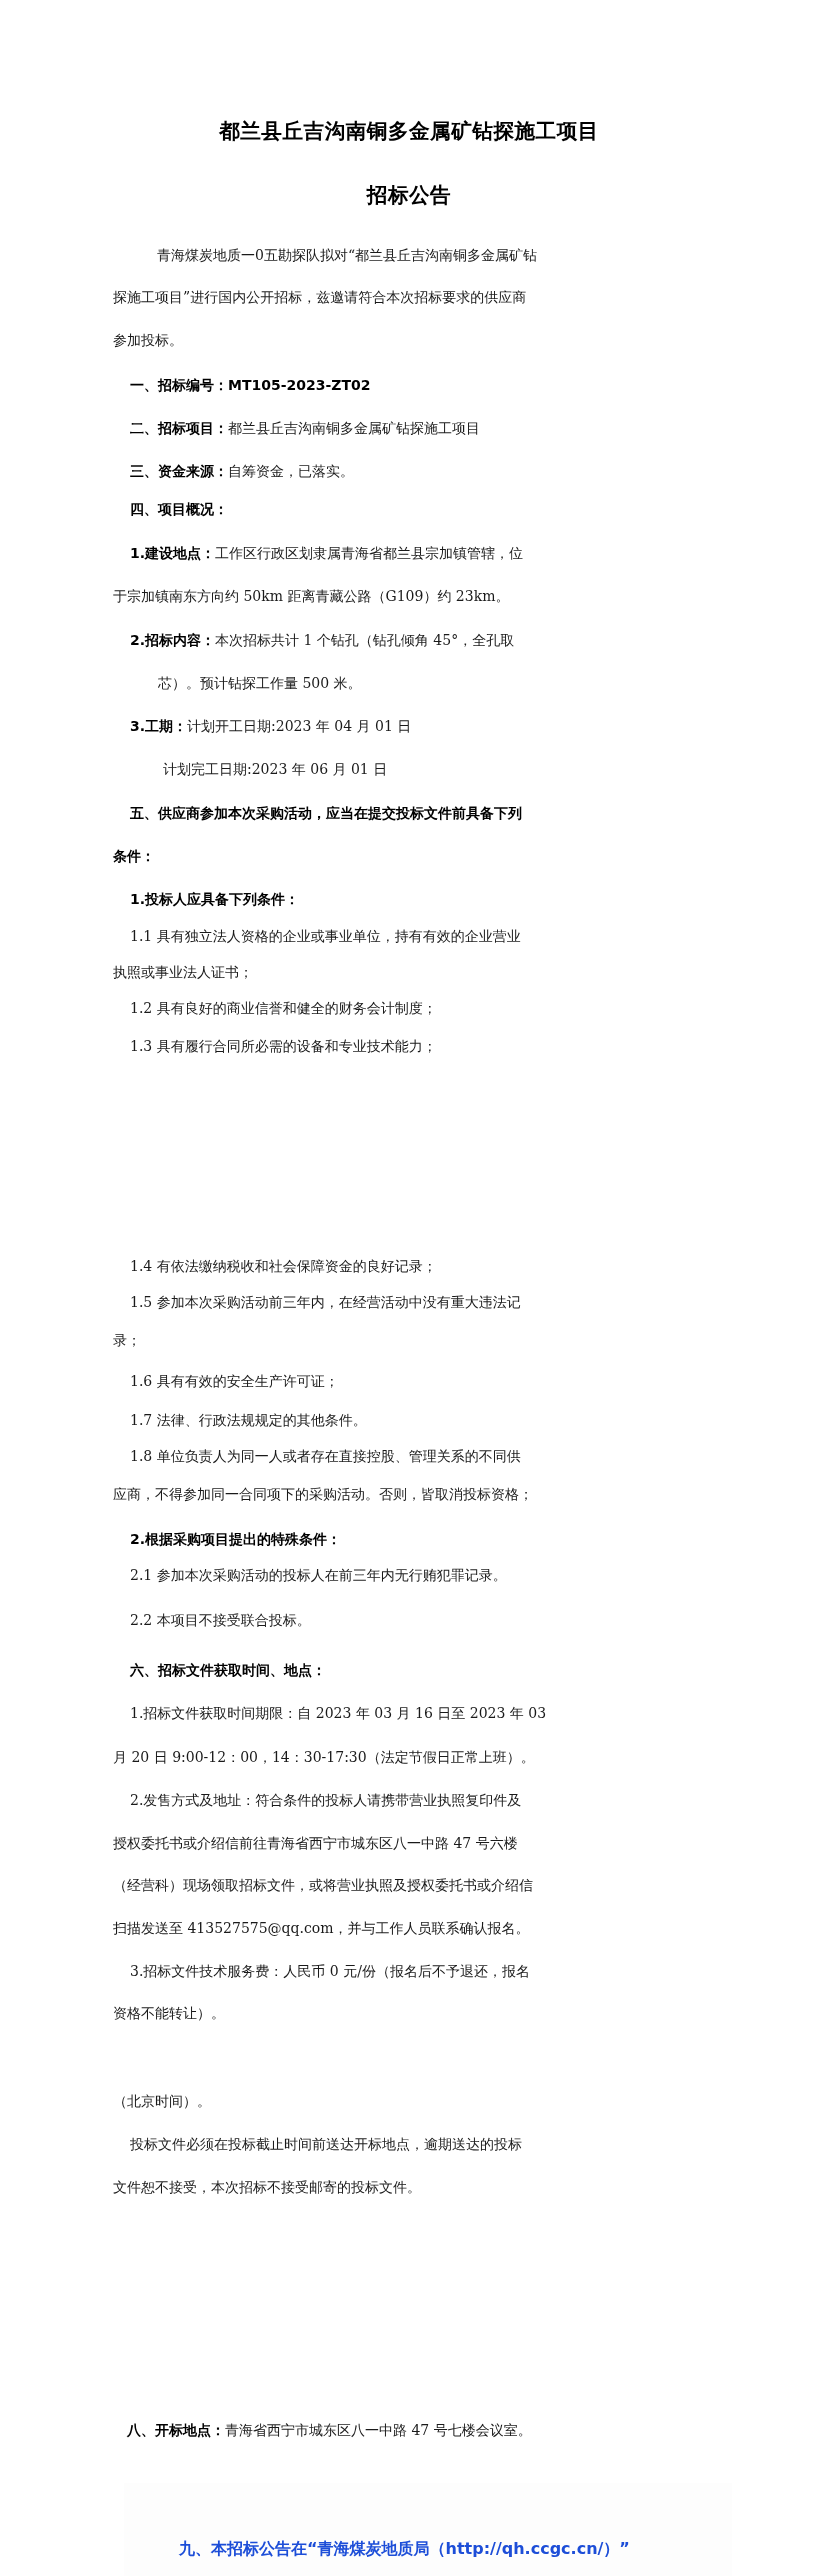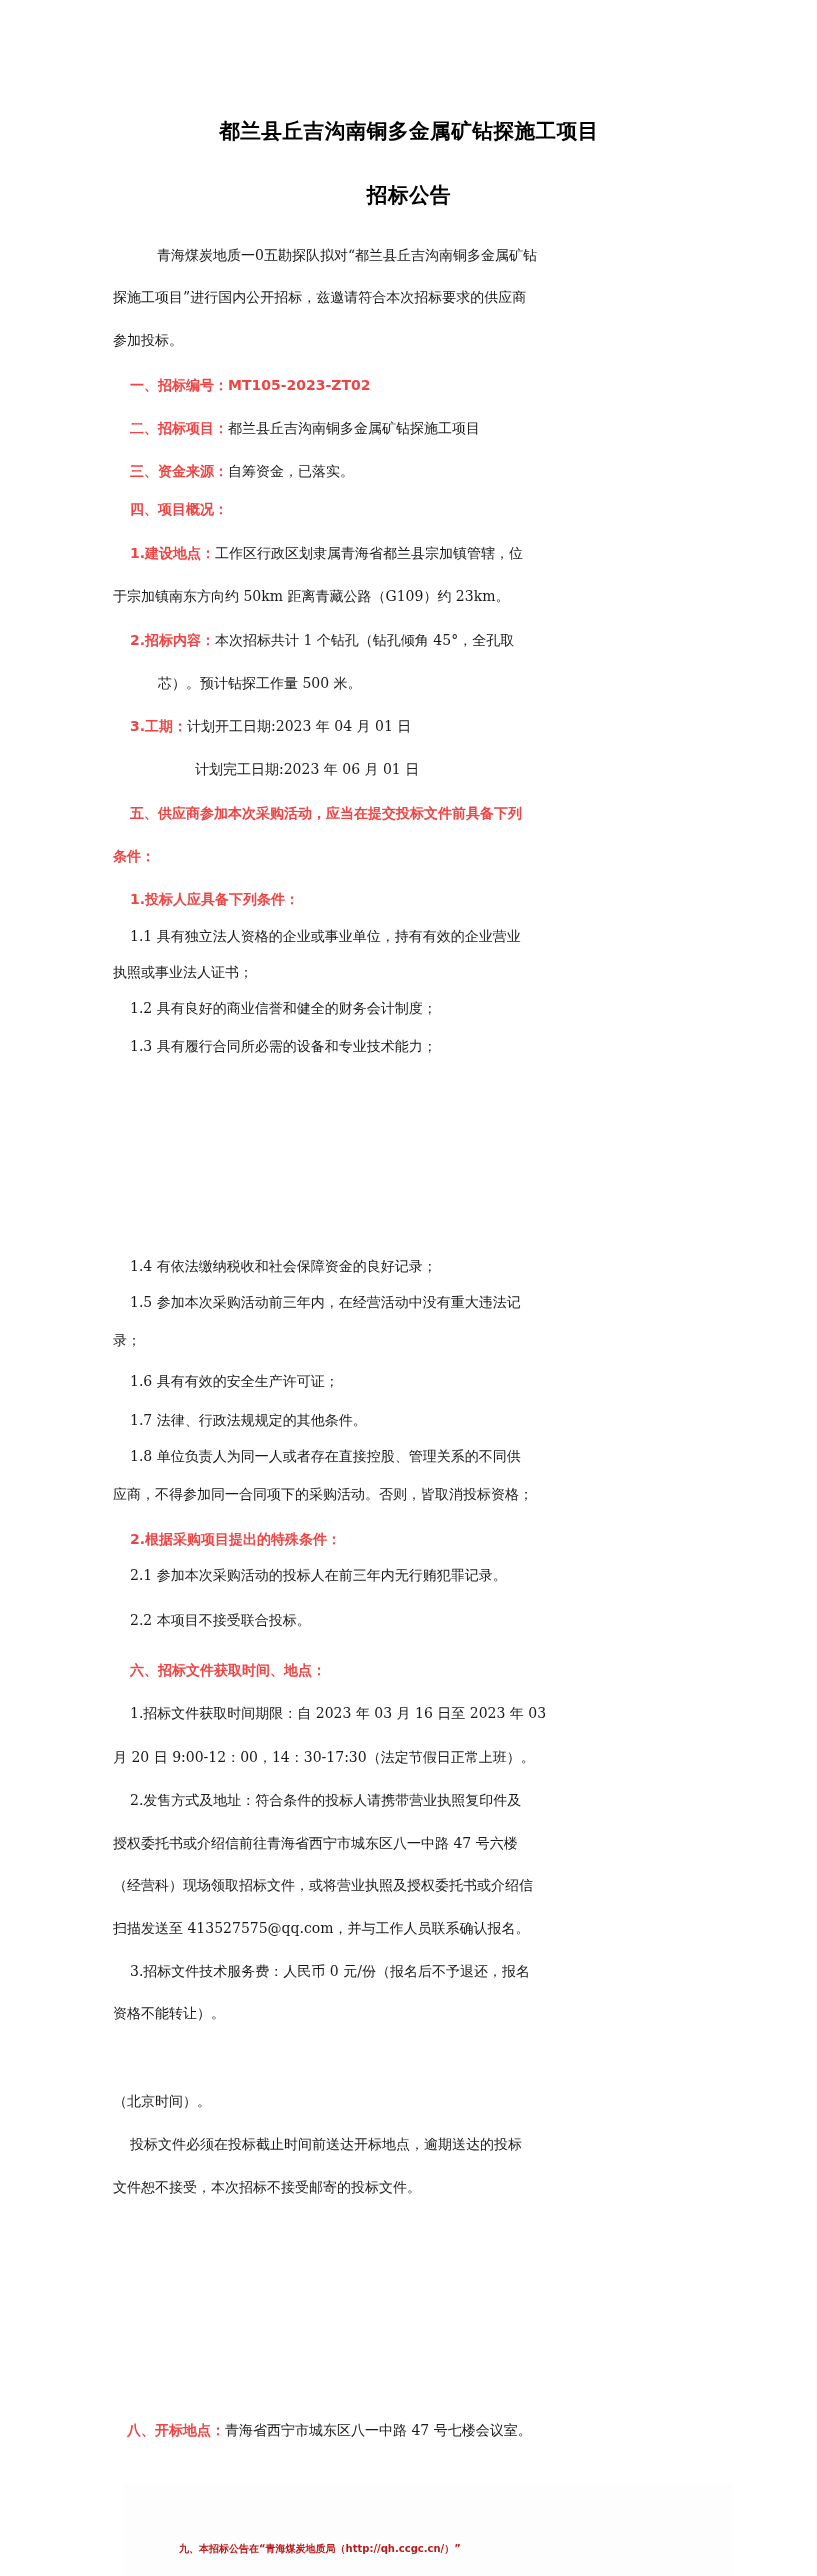--- a/index.html
+++ b/index.html
@@ -1,21 +1,21 @@
 <!DOCTYPE html>
 <html style="font-size:8.2px"><head>
   <meta charset="utf-8">
   <style>
     html, body { margin: 0; padding: 0; background: #ffffff; }
     body { width: 818px; height: 3470px; position: relative; overflow: hidden; }
     .page { position: absolute; left: 0; top: 0; width: 818px; height: 3470px; background: #ffffff; color: #111; font-family: "DejaVu Serif", "Liberation Serif", serif; }
     .line { position: absolute; white-space: nowrap; font-size: 14px; line-height: 20.6px; color: #1a1a1a; }
     .title { position: absolute; left: 0; width: 818px; text-align: center; font-family: "DejaVu Sans", "Liberation Sans", sans-serif; font-weight: bold; font-size: 20.6px; color: #000; letter-spacing: 0.5px; }
-    .b { font-family: "DejaVu Sans", "Liberation Sans", sans-serif; font-weight: bold; color: #ef4444; }
-    .smb { font-size: 10px; line-height: 16.5px; font-family: "DejaVu Sans", "Liberation Sans", sans-serif; font-weight: bold; color: #b91c1c; }
+    .b { font-family: "DejaVu Sans", "Liberation Sans", sans-serif; font-weight: bold; color: #000000; }
+    .smb { font-size: 16px; line-height: 16.5px; font-family: "DejaVu Sans", "Liberation Sans", sans-serif; font-weight: bold; color: #1d4ed8; }
     .scan { position: absolute; left: 124px; top: 2483px; width: 608px; height: 747px; background: #fdfdfd; }
   </style>
 </head>
 <body>
 
 <div class="page">
 
   <div class="title" style="top:117px;">都兰县丘吉沟南铜多金属矿钻探施工项目</div>
   <div class="title" style="top:181px;">招标公告</div>
 
@@ -38,21 +38,21 @@
     <span class="b">1.建设地点：</span><span>工作区行政区划隶属青海省都兰县宗加镇管辖，位</span>
   </div>
   <div class="line" style="left:113px; top:586px;">于宗加镇南东方向约 50km 距离青藏公路（G109）约 23km。</div>
   <div class="line" style="left:130px; top:630px;">
     <span class="b">2.招标内容：</span><span>本次招标共计 1 个钻孔（钻孔倾角 45°，全孔取</span>
   </div>
   <div class="line" style="left:113px; top:673px;margin-left:45px;">芯）。预计钻探工作量 500 米。</div>
   <div class="line" style="left:130px; top:716px;">
     <span class="b">3.工期：</span><span>计划开工日期:2023 年 04 月 01 日</span>
   </div>
-  <div class="line" style="left:163px; top:759px;margin-left:32px;">计划完工日期:2023 年 06 月 01 日</div>
+  <div class="line" style="left:163px; top:759px;">计划完工日期:2023 年 06 月 01 日</div>
 
   <div class="line b" style="left:130px; top:803px;">五、供应商参加本次采购活动，应当在提交投标文件前具备下列</div>
   <div class="line b" style="left:113px; top:846px;">条件：</div>
   <div class="line b" style="left:130px; top:889px;">1.投标人应具备下列条件：</div>
   <div class="line" style="left:130px; top:926px;">1.1 具有独立法人资格的企业或事业单位，持有有效的企业营业</div>
   <div class="line" style="left:113px; top:962px;">执照或事业法人证书；</div>
   <div class="line" style="left:130px; top:998px;">1.2 具有良好的商业信誉和健全的财务会计制度；</div>
   <div class="line" style="left:130px; top:1036px;">1.3 具有履行合同所必需的设备和专业技术能力；</div>
 
   <div class="line" style="left:130px; top:1256px;">1.4 有依法缴纳税收和社会保障资金的良好记录；</div>

